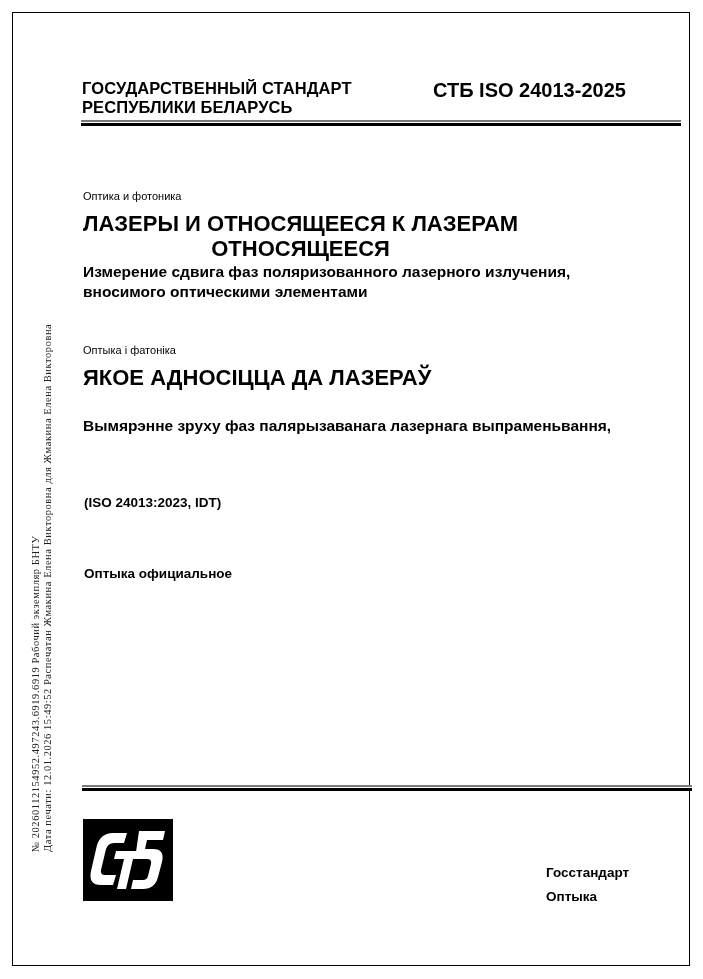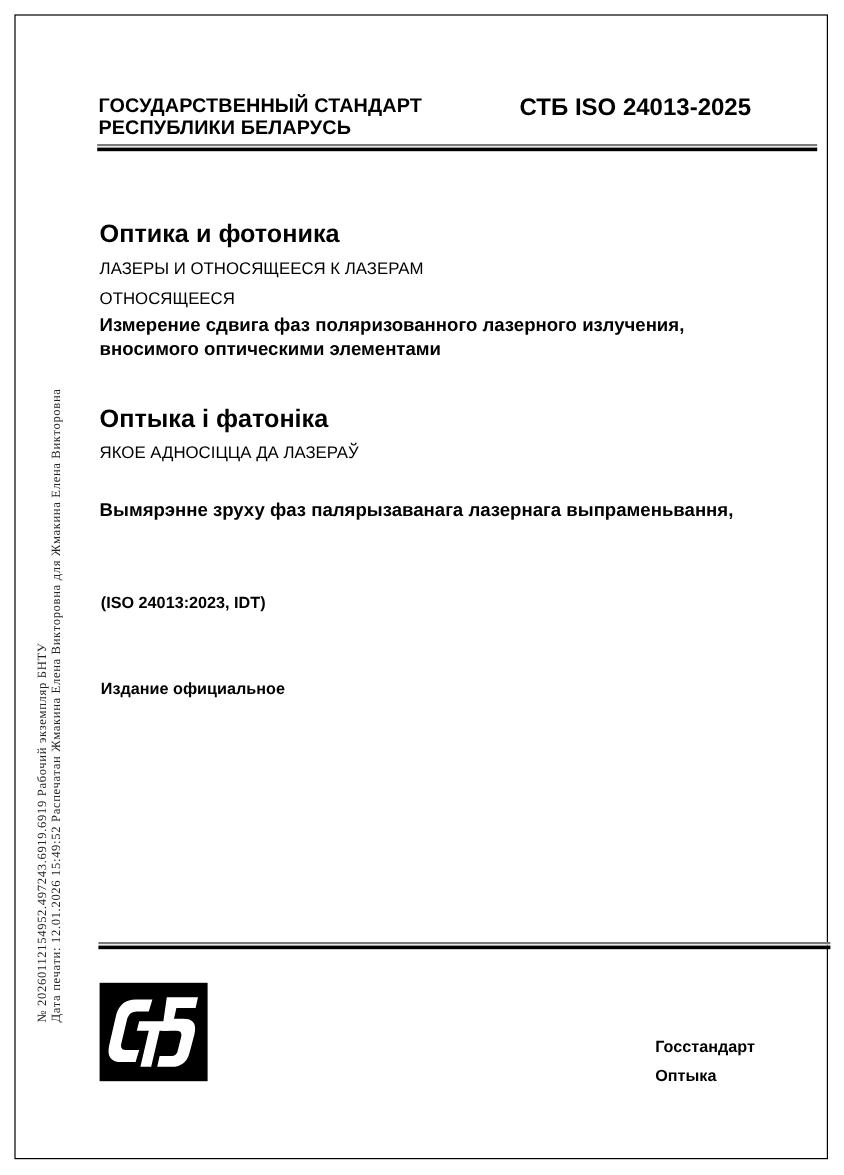--- a/index.html
+++ b/index.html
@@ -55,29 +55,30 @@
       background: #ffffff;
     }
     .rule .thick {
       height: 3px;
       background: #000;
     }
     .rule-top { top: 120px; }
     .rule-bottom { top: 785px; width: 610px; left: 82px; }
 
     .subtitle-small {
-      font-size: 21px;
-      font-weight: bold;
+      font-size: 11px;
+      font-weight: normal;
       line-height: 20px;
       text-align: right;
     }
     .title-big {
-      font-size: 14px;
-      font-weight: normal;
+      font-size: 22px;
+      font-weight: bold;
       line-height: 25px;
+      text-align: center;
     }
     .desc {
       font-size: 15.5px;
       font-weight: bold;
       line-height: 20px;
     }
     .plain-bold {
       font-size: 13.5px;
       font-weight: bold;
       line-height: 16px;
@@ -143,21 +144,21 @@
 
 <div class="abs subtitle-small" style="left:83px; top:340px;">Оптыка і фатоніка</div>
 <div class="abs title-big" style="left:83px; top:365px;">
   <div>ЯКОЕ АДНОСІЦЦА ДА ЛАЗЕРАЎ</div>
 </div>
 <div class="abs desc" style="left:83px; top:416px;">
   <div>Вымярэнне зруху фаз палярызаванага лазернага выпраменьвання,</div>
 </div>
 
 <div class="abs plain-bold" style="left:84px; top:495px;">(ISO 24013:2023, IDT)</div>
-<div class="abs plain-bold" style="left:84px; top:566px;">Издание официальное</div>
+<div class="abs plain-bold" style="left:84px; top:566px;">Оптыка официальное</div>
 
 <div class="side-text">
   <div>№ 20260112154952.497243.6919.6919 Рабочий экземпляр БНТУ</div>
   <div>Дата печати: 12.01.2026 15:49:52 Распечатан Жмакина Елена Викторовна для Жмакина Елена Викторовна</div>
 </div>
 
 <div class="rule rule-bottom">
   <div class="thin"></div>
     <div class="gap"></div>
     <div class="thick"></div>

